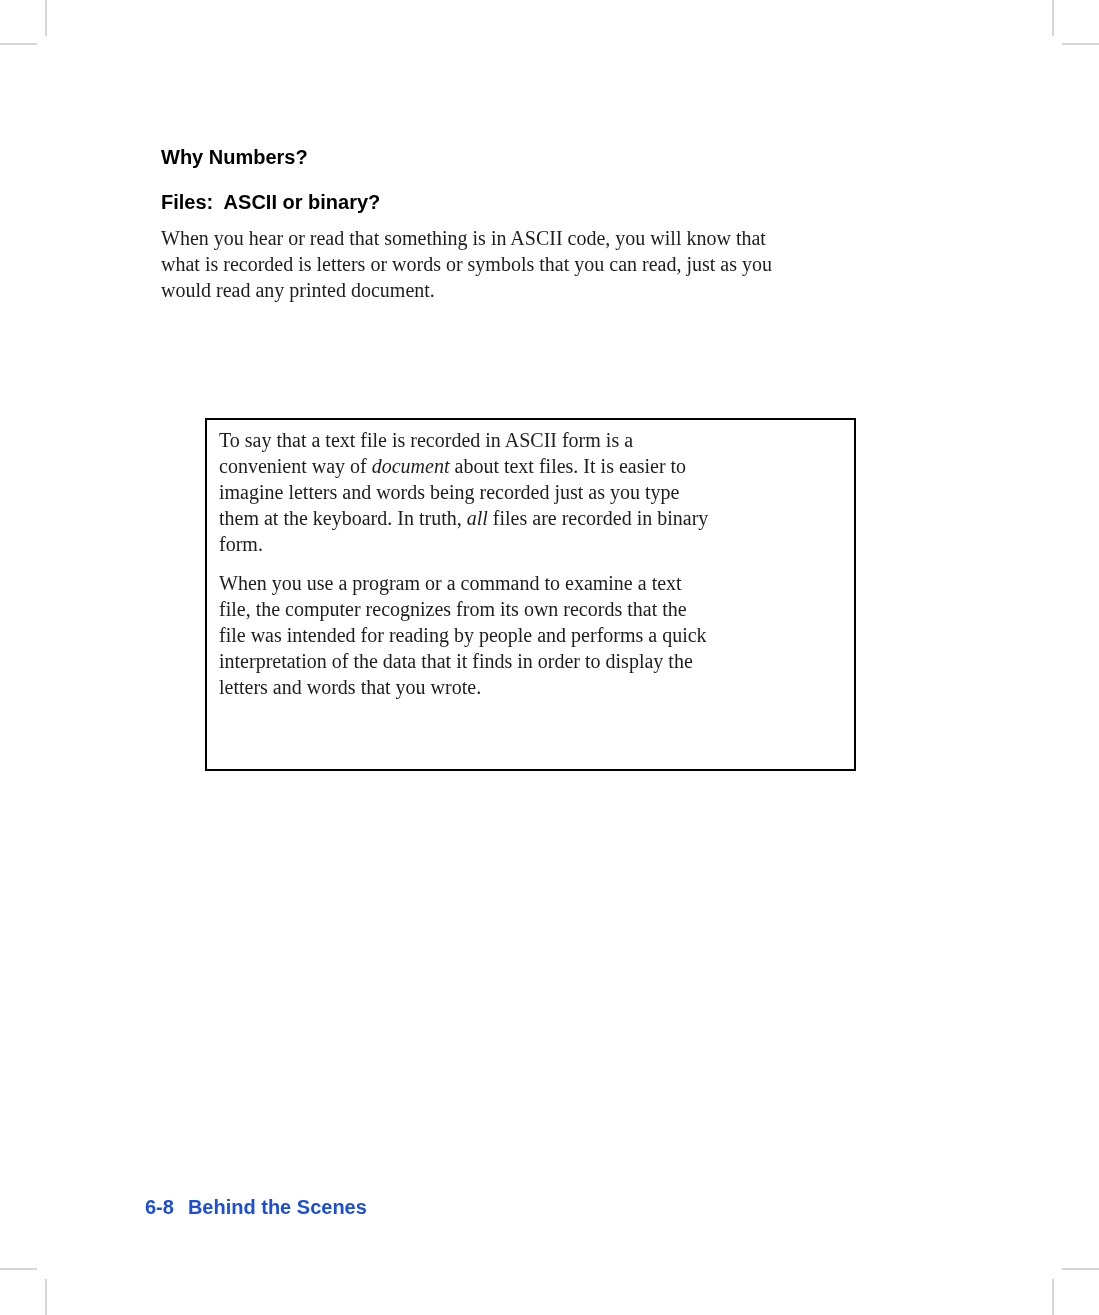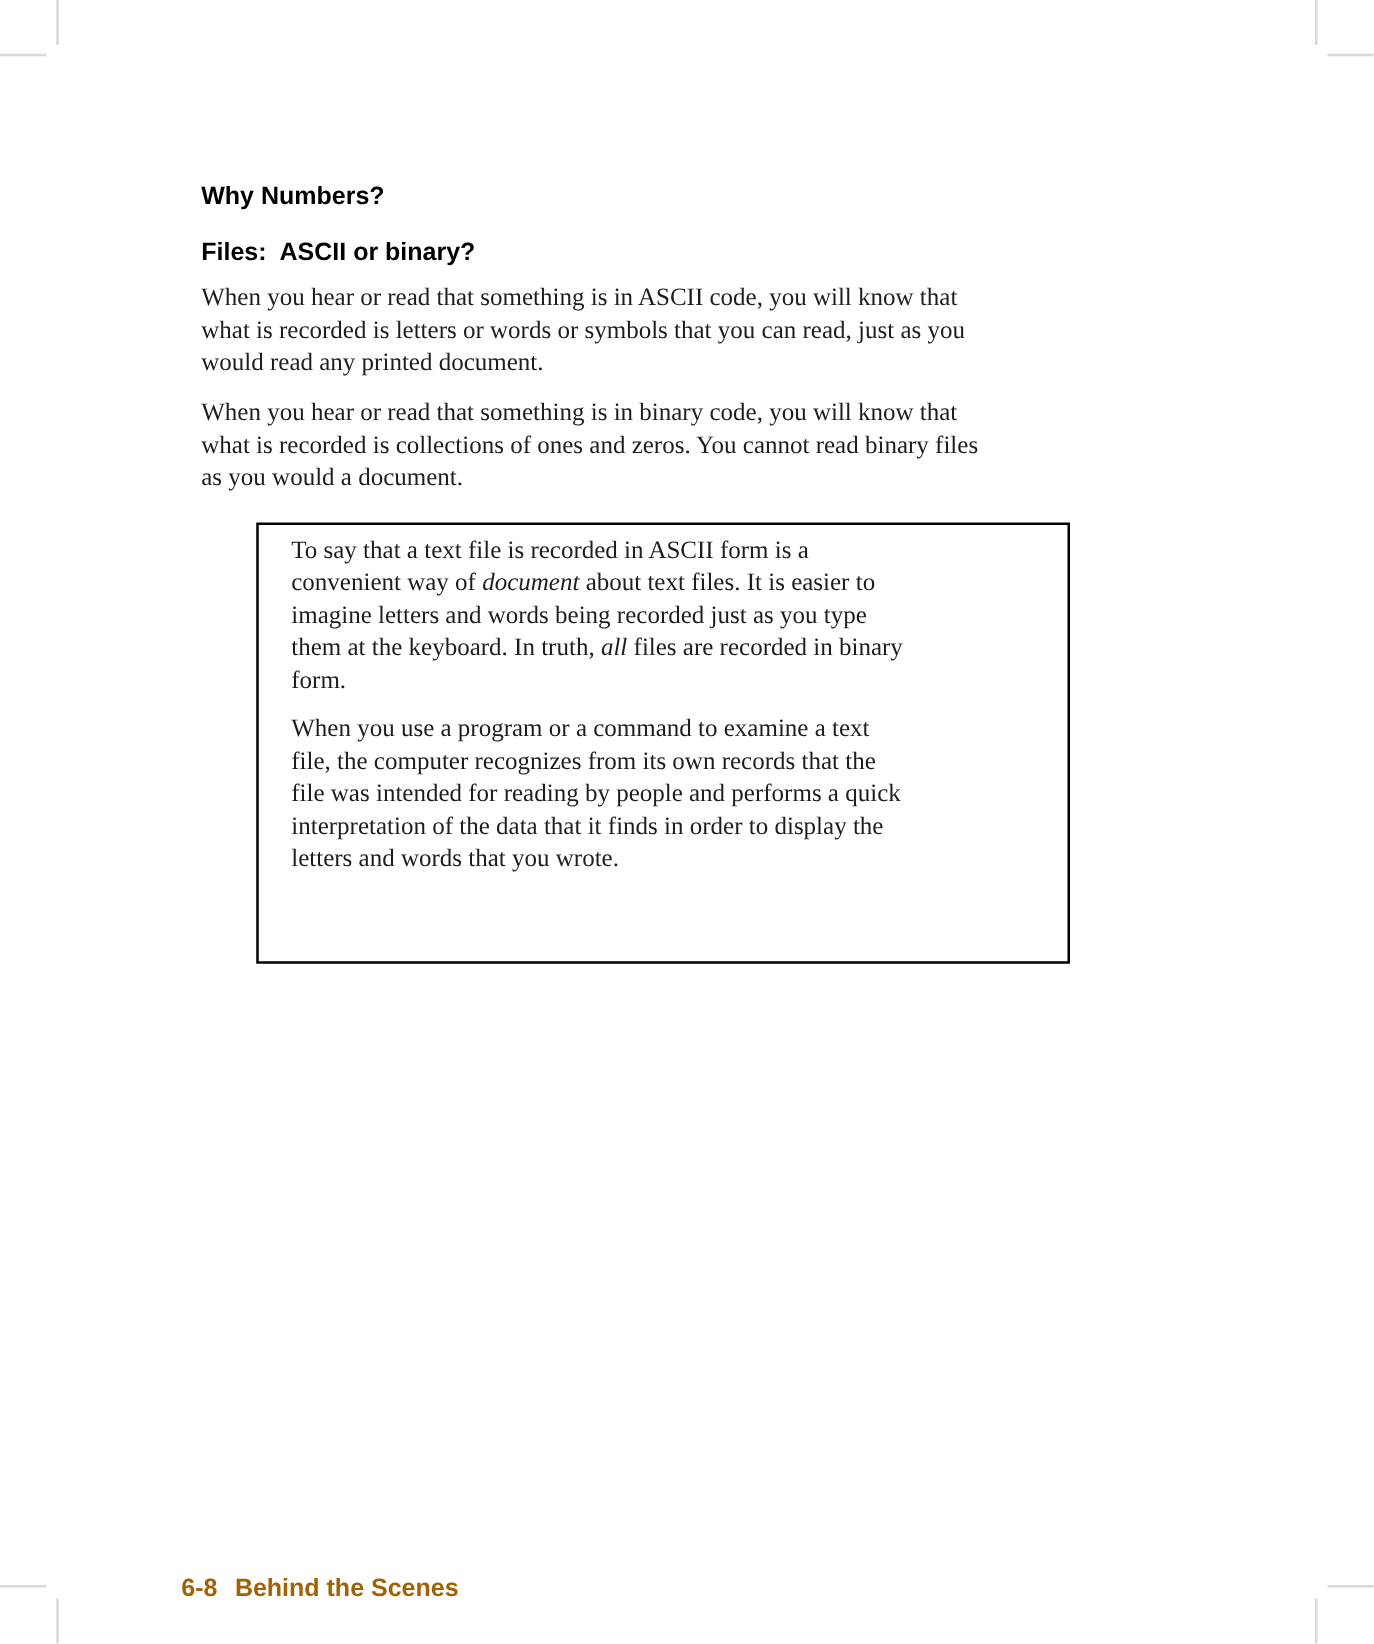--- a/index.html
+++ b/index.html
@@ -41,35 +41,35 @@
     font-size: 20px; line-height: 26px; color: #1d1d1d;
     white-space: pre-line; 
   }
   #para-ascii  { top: 209px; }
   #para-binary { top: 301px; }
 
   .note-box {
     position: absolute; left: 205px; top: 418px;
     width: 651px; min-height: 353px; box-sizing: border-box;
     border: 2px solid #000000;
-    padding: 7px 20px 4px 26px;
+    padding: 7px 20px 4px 12px;
     background: #ffffff;
   }
   .note-box p {
     margin: 0 0 13px 0;
     font-size: 20px; line-height: 26px; color: #1d1d1d;
     white-space: pre-line;
   }
   .note-box p:last-child { margin-bottom: 16px; }
   .note-box em { font-style: italic; }
 
   .footer {
-    position: absolute; left: 145px; top: 1260px;
+    position: absolute; left: 145px; top: 1196px;
     font-family: "Liberation Sans", sans-serif;
-    font-weight: bold; font-size: 20px; color: #a16207;
+    font-weight: bold; font-size: 20px; color: #1d4ed8;
   }
   .footer .chapter-title { margin-left: 14px; }
 </style>
 </head>
 <body>
 
 <div class="page">
 
   <div class="crop v" id="crop-tl-v"></div>
   <div class="crop h" id="crop-tl-h"></div>
@@ -81,23 +81,20 @@
   <div class="crop v" id="crop-br-v"></div>
 
   <h1 class="heading" id="section-heading">Why Numbers?</h1>
 
   <h2 class="heading" id="subsection-heading">Files:  ASCII or binary?</h2>
 
   <p class="body-text" id="para-ascii">When you hear or read that something is in ASCII code, you will know that
 what is recorded is letters or words or symbols that you can read, just as you
 would read any printed document.</p>
 
-  <p class="body-text" id="para-binary">When you hear or read that something is in binary code, you will know that
-what is recorded is collections of ones and zeros. You cannot read binary files
-as you would a document.</p>
 
   <div class="note-box">
     <p><span>To say that a text file is recorded in ASCII form is a
 convenient way of </span><em>document</em><span> about text files. It is easier to
 imagine letters and words being recorded just as you type
 them at the keyboard. In truth, </span><em>all</em><span> files are recorded in binary
 form.</span></p>
     <p>When you use a program or a command to examine a text
 file, the computer recognizes from its own records that the
 file was intended for reading by people and performs a quick

